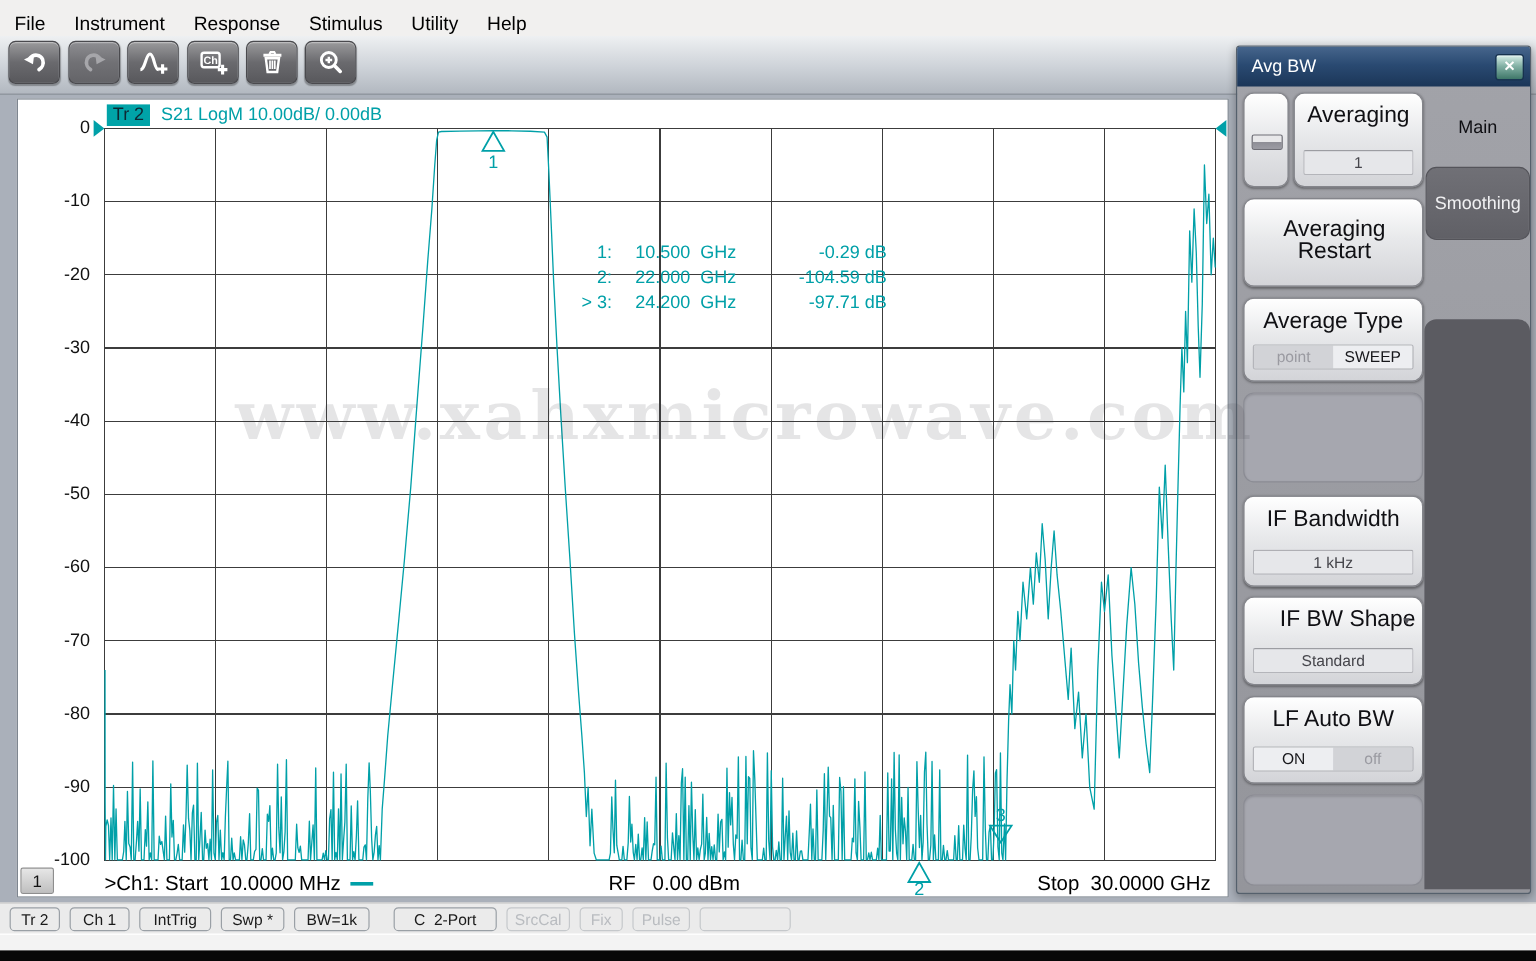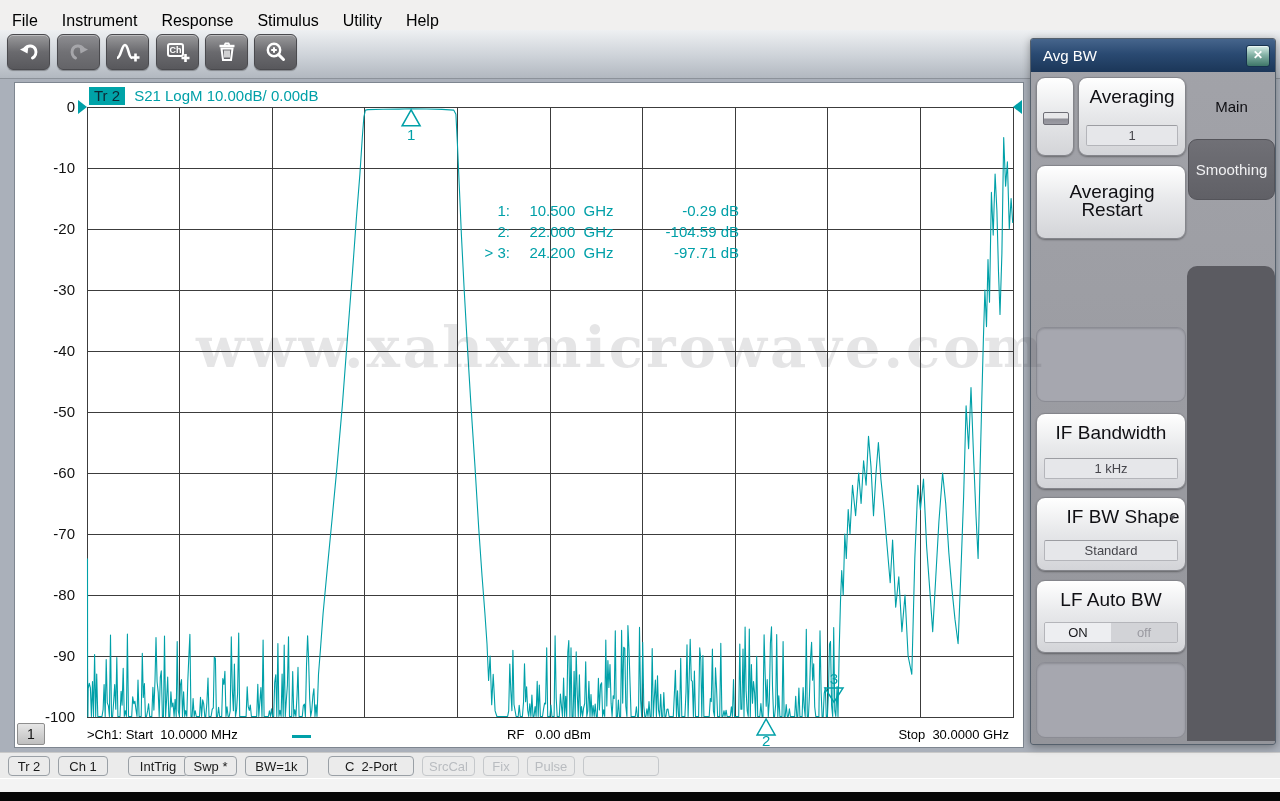--- a/index.html
+++ b/index.html
@@ -31,21 +31,21 @@
   #trace-title{color:#00a0a8;font-size:15px;white-space:pre;}
   .ylabel{position:absolute;left:18px;width:42px;text-align:right;font-size:15px;color:#111;z-index:6;}
   #readout{position:absolute;left:380px;top:117px;z-index:6;}
   .readout-row{display:flex;height:21px;line-height:21px;color:#00a0a8;font-size:15px;white-space:pre;}
   .ro-label{width:115px;text-align:right;}
   .ro-freq{width:123px;text-align:center;}
   .ro-val{width:106px;text-align:right;}
   #chan-badge{position:absolute;left:2px;top:640px;width:26px;height:20px;text-align:center;line-height:20px;
               font-size:14px;color:#111;background:linear-gradient(#e6e6e6,#bfbfbf);
               border:1px solid #8e8e8e;border-radius:2px;z-index:6;}
-  .chart-status{position:absolute;top:644px;font-size:13px;color:#000;white-space:pre;z-index:6;}
+  .chart-status{position:absolute;top:644px;font-size:17px;color:#000;white-space:pre;z-index:6;}
   #start-label{left:72px;}
   #rf-label{left:492px;}
   #stop-label{left:796px;width:198px;text-align:right;}
   #start-dash{position:absolute;left:277px;top:652px;width:19px;height:3px;background:#00a0a8;z-index:6;}
 
   
   #watermark{position:absolute;left:196px;top:314px;z-index:40;pointer-events:none;
              font-family:"DejaVu Serif",serif;font-weight:bold;font-size:56px;letter-spacing:3px;
              color:rgba(70,70,80,0.14);white-space:nowrap;}
 
@@ -242,20 +242,27 @@
     </div>
     <div class="pbtn" id="avg-btn" style="top:38px;height:79px;">
       <span class="plabel">Averaging</span>
       <span class="pval">1</span>
     </div>
 
     <div class="pbtn" style="top:126px;height:74px;">
       <span class="plabel" style="margin-top:17px;width:100px;margin-left:25px;">Averaging Restart</span>
     </div>
 
+    <div class="pbtn" style="top:209px;height:70px;">
+      <span class="plabel">Average Type</span>
+      <span class="pswitch">
+        <span class="sw-off">point</span>
+        <span class="sw-on">SWEEP</span>
+      </span>
+    </div>
 
     <div class="pblank" style="top:288px;height:75px;"></div>
 
     <div class="pbtn" style="top:374px;height:76px;">
       <span class="plabel">IF Bandwidth</span>
       <span class="pval">1 kHz</span>
     </div>
 
     <div class="pbtn" style="top:458px;height:74px;padding-left:24px;">
       <span class="plabel">IF BW Shape</span>
@@ -274,21 +281,21 @@
     <div class="pblank" style="top:623px;height:76px;"></div>
 
     <div id="tab-well"></div>
     <div class="ptab active" style="top:36px;height:62px;">Main</div>
     <div class="ptab dark" style="top:100px;height:61px;">Smoothing</div>
   </div>
 
   <div id="statusbar">
       <div class="sbtn" style="left: 8px; width: 42px; white-space: pre;">Tr 2</div>
       <div class="sbtn" style="left: 58px; width: 50px; white-space: pre;">Ch 1</div>
-      <div class="sbtn" style="left: 128px; width: 60px; white-space: pre;">IntTrig</div>
+      <div class="sbtn" style="left: 116px; width: 60px; white-space: pre;">IntTrig</div>
       <div class="sbtn" style="left: 184px; width: 53px; white-space: pre;">Swp *</div>
       <div class="sbtn" style="left: 245px; width: 63px; white-space: pre;">BW=1k</div>
       <div class="sbtn" style="left: 328px; width: 86px; white-space: pre;">C  2-Port</div>
       <div class="sbtn disabled" style="left: 422px; width: 53px; white-space: pre;">SrcCal</div>
       <div class="sbtn disabled" style="left: 483px; width: 36px; white-space: pre;">Fix</div>
       <div class="sbtn disabled" style="left: 527px; width: 48px; white-space: pre;">Pulse</div>
       <div class="sbtn disabled" style="left: 583px; width: 76px; white-space: pre;"></div>
     </div>
   <div id="strip"></div>
   <div id="blackbar"></div>

